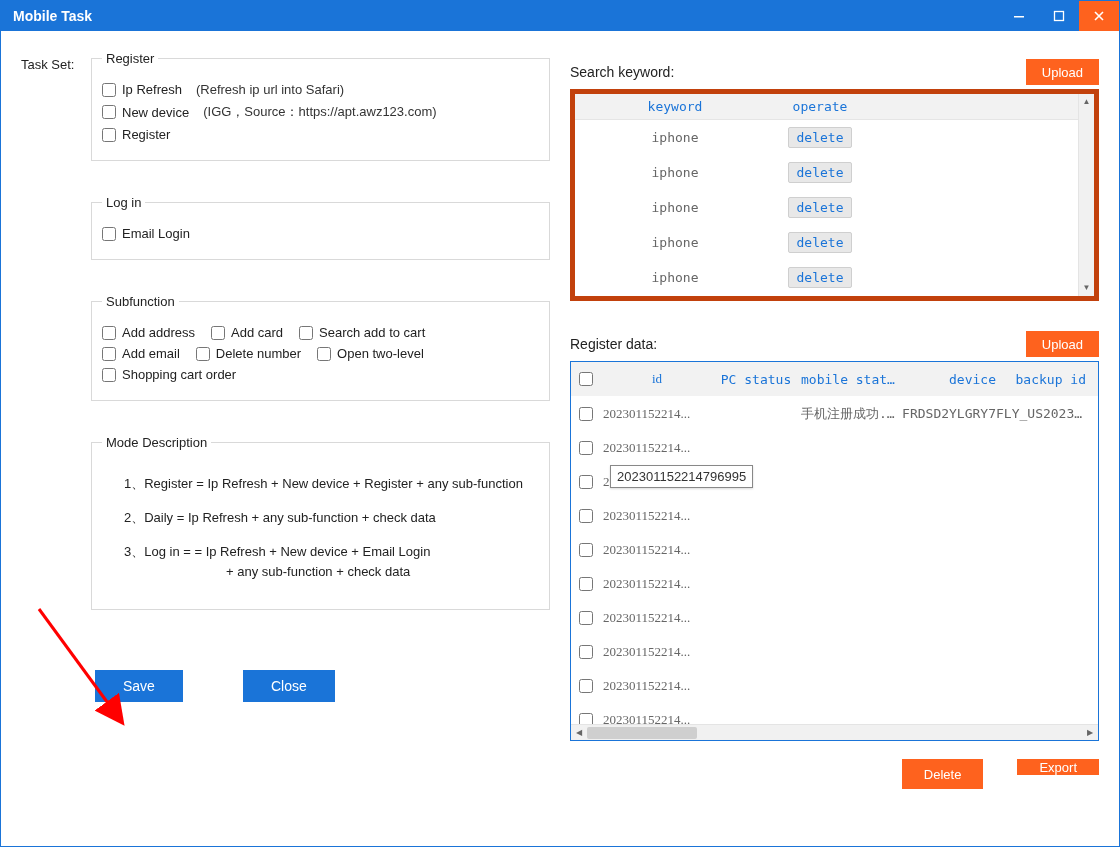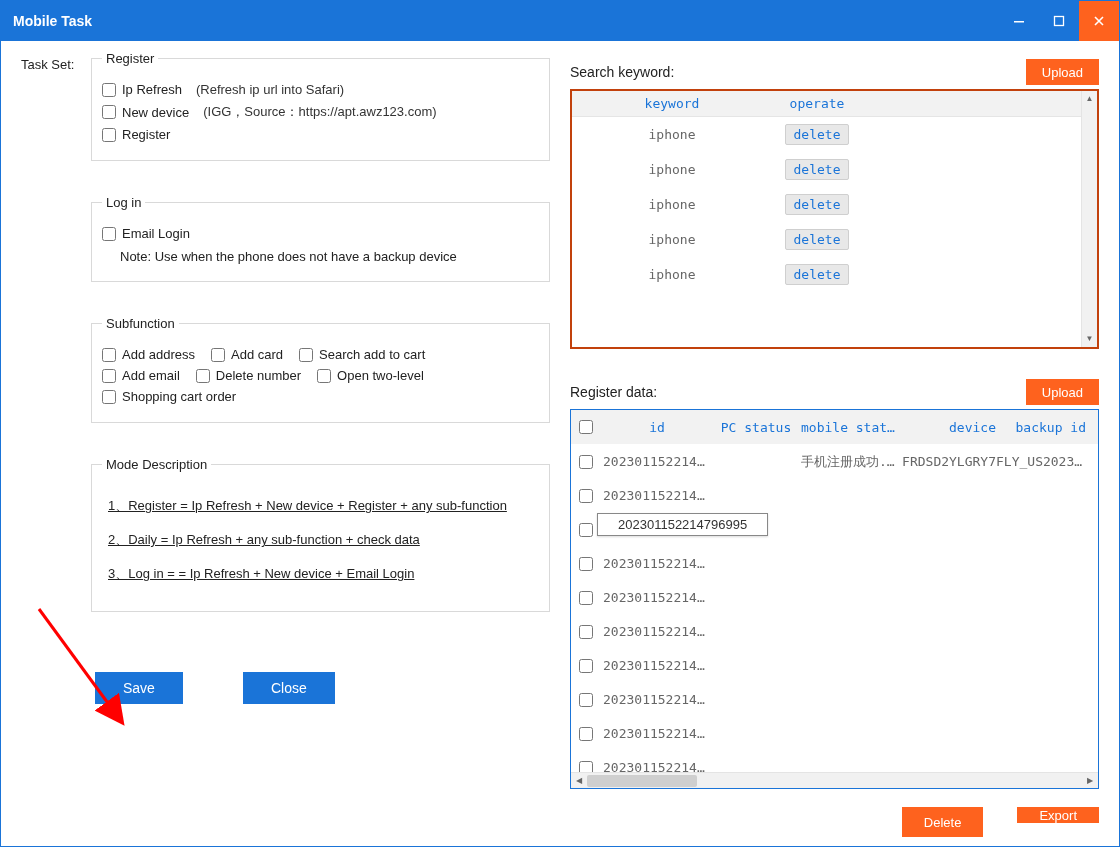--- a/index.html
+++ b/index.html
@@ -12,21 +12,21 @@
   }
   
   .window {
     width: 1120px;
     height: 847px;
     border: 1px solid #1a74d8;
     position: relative;
     background: #fff;
   }
   .titlebar {
-    height: 40px;
+    height: 30px;
     background: #1a74d8;
     display: flex;
     align-items: center;
     justify-content: space-between;
     color: #fff;
     padding-left: 12px;
   }
   .titlebar-title {
     font-weight: 600;
     font-size: 14px;
@@ -90,21 +90,21 @@
     display:flex;
     align-items:center;
     gap:8px;
     margin: 6px 0;
     flex-wrap: wrap;
   }
   .chk-row label { display:flex; align-items:center; gap:6px; white-space:nowrap; }
   input[type=checkbox] { width:14px; height:14px; margin:0; }
   .hint { color:#333; }
   .note { margin: 6px 2px 2px 18px; line-height:1.55; }
-  .modedesc ol { list-style:none; padding:0 0 0 6px; margin:4px 0 0 0;text-decoration:underline; }
+  .modedesc ol { list-style:none; padding:0 0 0 6px; margin:4px 0 0 16px; }
   .modedesc li { margin: 14px 0; line-height:1.55; }
 
   .left-buttons { margin-top:26px; display:flex; gap:60px; padding-left:4px; }
   .btn-blue {
     background:#1a74d8; color:#fff; border:none;
     height:32px; padding:0 28px; font-size:14px; cursor:pointer;
   }
   .btn-orange {
     background:#fe621e; color:#fff; border:none;
     height:26px; padding:0 16px; font-size:13px; cursor:pointer;
@@ -119,22 +119,22 @@
 
   
   .section-hdr {
     display:flex; justify-content:space-between; align-items:center;
     margin-bottom:4px;
     margin-top:8px;
   }
   .section-hdr span { font-size:14px; }
 
   .kw-table-wrap {
-    border:2px solid #c2410c;
-    height:260px;
+    border:5px solid #c2410c;
+    height:212px;
     position:relative;
     display:flex;
   }
   .kw-scroll {
     flex:1;
     overflow:hidden;
   }
   .kw-header, .kw-row {
     display:flex;
   }
@@ -170,31 +170,31 @@
     display:flex; align-items:center; height:34px;
     font-size:13px; white-space:nowrap;
   }
   .reg-header {
     background:#f2f2f2;
     color:#1a74d8;
     font-family: monospace, "Courier New";
   }
   .reg-row { color:#666; font-family: monospace, "Courier New"; border-top:1px solid transparent; }
   .reg-c-chk  { flex:0 0 30px; display:flex; align-items:center; justify-content:center; }
-  .reg-c-id   { flex:0 0 110px; padding-left:2px; overflow:hidden; text-overflow:ellipsis; }
+  .reg-c-id   { flex:0 0 110px; padding-left:2px; overflow:hidden; text-overflow:ellipsis;font-family:Liberation Serif, serif; }
   .reg-c-pc   { flex:0 0 90px;  text-align:center; }
   .reg-c-mob  { flex:0 0 100px; text-align:right; overflow:hidden; text-overflow:ellipsis; }
   .reg-c-dev  { flex:0 0 95px;  text-align:right; overflow:hidden; text-overflow:ellipsis; }
   .reg-c-bak  { flex:0 0 90px;  text-align:right; overflow:hidden; text-overflow:ellipsis; }
 
   .tooltip-box {
     position:absolute;
-    left:26px; top:103px;
+    left:39px; top:103px;
     background:#fff; border:1px solid #888;
-    padding:3px 20px;
+    padding:3px 6px;
     font-family: "Segoe UI", Arial, sans-serif;
     color:#333; font-size:13px; z-index:5;
     box-shadow:0 1px 2px rgba(0,0,0,0.15);
   }
 
   
   .v-scroll {
     width:16px; background:#f1f1f1;
     display:flex; flex-direction:column; align-items:center; justify-content:space-between;
     border-left:1px solid #e4e4e4;
@@ -281,21 +281,20 @@
           </fieldset>
 
           <fieldset class="group">
             <legend>Log in</legend>
             <div class="chk-row">
               <label>
                 <input type="checkbox" style="">
                 <span>Email Login</span>
               </label>
             </div>
-            <div class="note">Note: Use when the phone does not have a backup device</div>
           </fieldset>
 
           <fieldset class="group">
             <legend>Subfunction</legend>
             <div class="chk-row" style="gap:16px;">
               <label>
                   <input type="checkbox" style="">
                   <span>Add address</span>
                 </label>
               <label>
@@ -329,20 +328,21 @@
             </div>
           </fieldset>
 
           <fieldset class="group modedesc">
             <legend>Mode Description</legend>
             <ol>
               <li>1、Register = Ip Refresh + New device + Register + any sub-function</li>
               <li>2、Daily =   Ip Refresh + any sub-function + check data</li>
               <li>
                 <span>3、Log in =  = Ip Refresh + New device + Email Login</span><br>
+                <span style="display:inline-block; padding-left:102px;">+ any sub-function + check data</span>
               </li>
             </ol>
           </fieldset>
 
           <div class="left-buttons">
             <button class="btn-blue">Save</button>
             <button class="btn-blue">Close</button>
           </div>
         </div>
       </div>

